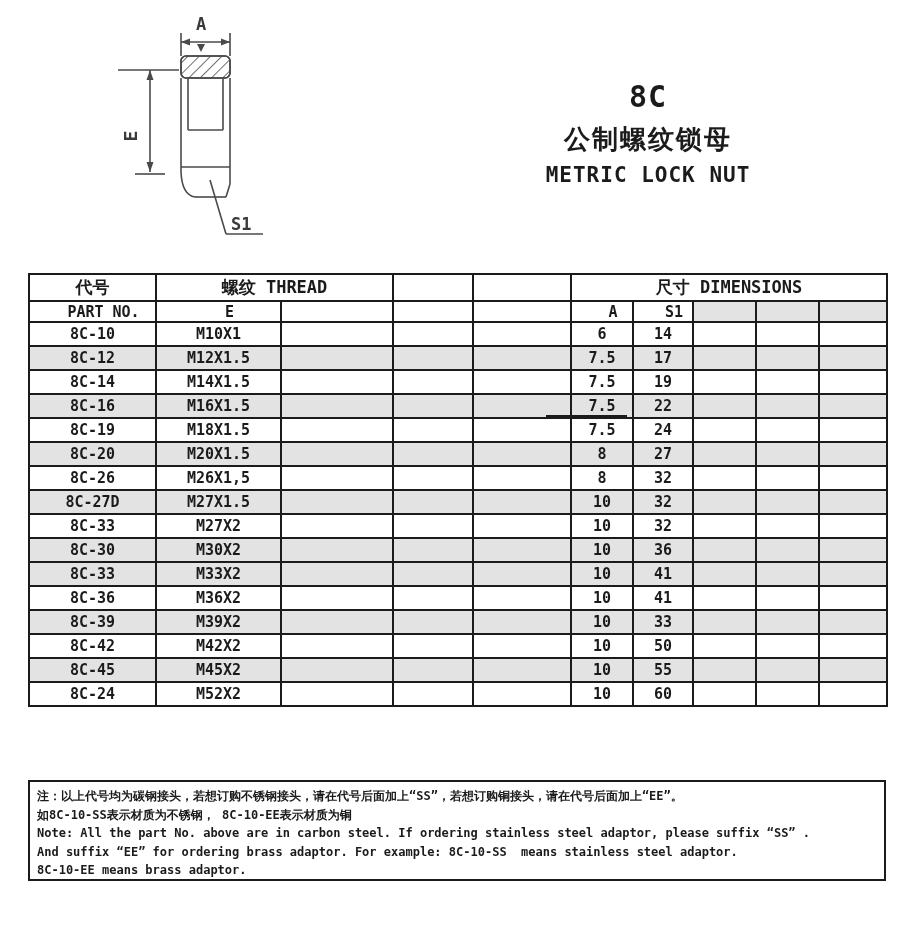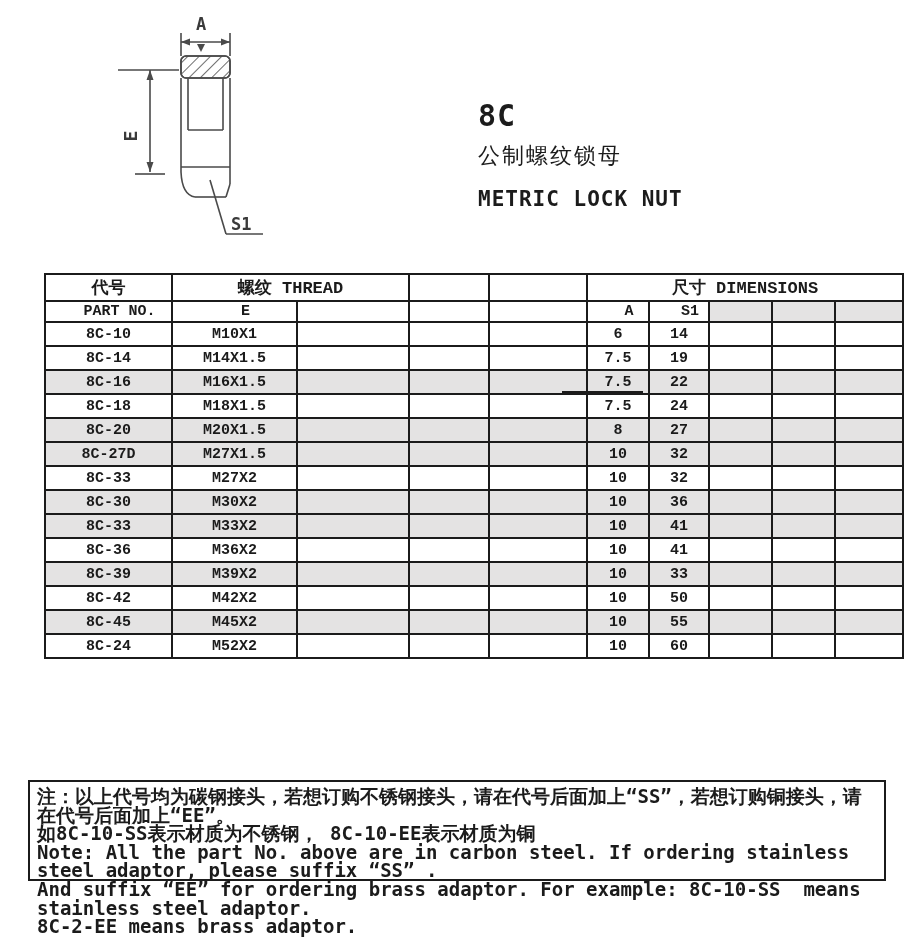--- a/index.html
+++ b/index.html
@@ -12,33 +12,32 @@
     font-family: "DejaVu Sans Mono", "Liberation Mono", monospace;
     font-weight: 700;
     overflow: hidden;
   }
 
   
   .drawing { position: absolute; left: 113px; top: 6px; }
   .drawing svg { display: block; }
 
   
-  .title-block { position: absolute; left: 478px; top: 98px; width: 340px; }
+  .title-block { position: absolute; left: 478px; top: 79px; width: 340px; text-align: center; }
   .product-code { font-size: 30px; letter-spacing: 1px; }
-  .title-zh { font-size: 22px; margin-top: 8px; letter-spacing: 2px; font-family: "DejaVu Sans", sans-serif; font-weight: 400; }
-  .title-en { font-size: 21px; margin-top: 16px; letter-spacing: 1px; }
+  .title-zh { font-size: 26px; margin-top: 8px; letter-spacing: 2px; font-family: "DejaVu Sans", sans-serif; font-weight: 700; }
+  .title-en { font-size: 21px; margin-top: 6px; letter-spacing: 1px; }
 
   
   table.spec {
-    position: absolute; left: 44px; top: 273px;
+    position: absolute; left: 28px; top: 273px;
     width: 858px;
     border-collapse: collapse;
     table-layout: fixed;
     font-size: 15px;
-    font-family: Liberation Mono, monospace;
   }
   table.spec th, table.spec td {
     border: 2px solid #1b1b1b;
     text-align: center;
     vertical-align: middle;
     padding: 0 2px;
     overflow: visible;
     position: relative;
     white-space: nowrap;
   }
@@ -53,21 +52,21 @@
     height: 2px;
     background: #1b1b1b;
   }
 
   
   .note-box {
     position: absolute; left: 28px; top: 780px;
     width: 858px; height: 101px;
     border: 2px solid #1b1b1b;
     padding: 5px 7px 0 7px;
-    font-size: 19px;
+    font-size: 12px;
     line-height: 18.6px;
   }
   .note-line { white-space: pre-wrap; }
 </style>
 </head>
 <body>
 
 <div class="page">
 
   <div class="drawing">
@@ -163,20 +162,32 @@
       <td>M10X1</td>
       <td></td>
       <td></td>
       <td></td>
       <td>6</td>
       <td>14</td>
       <td></td>
       <td></td>
       <td></td>
     </tr>
+        <tr class="alt">
+      <td>8C-12</td>
+      <td>M12X1.5</td>
+      <td></td>
+      <td></td>
+      <td></td>
+      <td>7.5</td>
+      <td>17</td>
+      <td></td>
+      <td></td>
+      <td></td>
+    </tr>
         <tr>
       <td>8C-14</td>
       <td>M14X1.5</td>
       <td></td>
       <td></td>
       <td></td>
       <td>7.5</td>
       <td>19</td>
       <td></td>
       <td></td>
@@ -188,39 +199,51 @@
       <td></td>
       <td></td>
       <td></td>
       <td>7.5<div class="underline-mark"></div></td>
       <td>22</td>
       <td></td>
       <td></td>
       <td></td>
     </tr>
         <tr>
-      <td>8C-18</td>
+      <td>8C-19</td>
       <td>M18X1.5</td>
       <td></td>
       <td></td>
       <td></td>
       <td>7.5</td>
       <td>24</td>
       <td></td>
       <td></td>
       <td></td>
     </tr>
         <tr class="alt">
       <td>8C-20</td>
       <td>M20X1.5</td>
       <td></td>
       <td></td>
       <td></td>
       <td>8</td>
       <td>27</td>
+      <td></td>
+      <td></td>
+      <td></td>
+    </tr>
+        <tr>
+      <td>8C-26</td>
+      <td>M26X1,5</td>
+      <td></td>
+      <td></td>
+      <td></td>
+      <td>8</td>
+      <td>32</td>
       <td></td>
       <td></td>
       <td></td>
     </tr>
         <tr class="alt">
       <td>8C-27D</td>
       <td>M27X1.5</td>
       <td></td>
       <td></td>
       <td></td>
@@ -327,16 +350,16 @@
       <td></td>
     </tr>
       </tbody>
   </table>
 
   <div class="note-box">
     <div class="note-line">注：以上代号均为碳钢接头，若想订购不锈钢接头，请在代号后面加上“SS”，若想订购铜接头，请在代号后面加上“EE”。</div>
     <div class="note-line">如8C-10-SS表示材质为不锈钢， 8C-10-EE表示材质为铜</div>
     <div class="note-line">Note: All the part No. above are in carbon steel. If ordering stainless steel adaptor, please suffix “SS” .</div>
     <div class="note-line">And suffix “EE” for ordering brass adaptor. For example: 8C-10-SS  means stainless steel adaptor.</div>
-    <div class="note-line">8C-2-EE means brass adaptor.</div>
+    <div class="note-line">8C-10-EE means brass adaptor.</div>
   </div>
 
 </div>
 
 </body></html>

